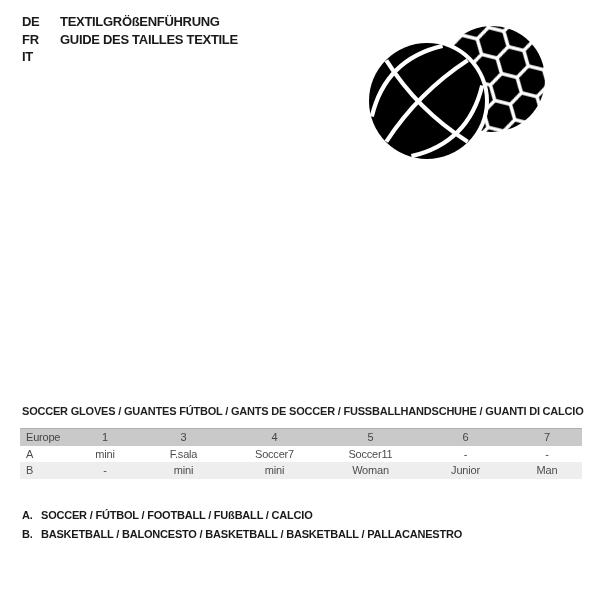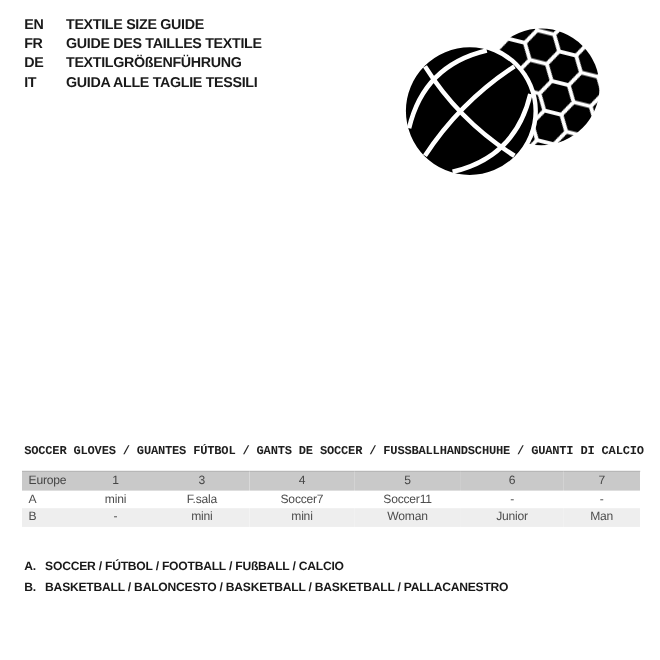--- a/index.html
+++ b/index.html
@@ -22,21 +22,21 @@
   .lang-code{color:#191919;}
   .lang-label{color:#191919;}
 
   
   .balls{position:absolute;left:353px;top:8px;width:200px;height:165px;}
 
   
   .table-title{
     position:absolute;left:22px;top:405px;
     font-size:11px;font-weight:bold;letter-spacing:-0.2px;
-    color:#1f1f1f;white-space:nowrap;font-family:Liberation Mono, monospace;
+    color:#1f1f1f;white-space:nowrap;
   }
 
   
   .size-table{
     position:absolute;left:20px;top:428px;width:562px;
     border-collapse:collapse;table-layout:fixed;
     font-size:11px;color:#4d4d4d;letter-spacing:-0.2px;
   }
   .size-table th,.size-table td{
     padding:0;text-align:center;vertical-align:middle;
@@ -55,34 +55,29 @@
   }
   .footnote{display:grid;grid-template-columns:19px auto;line-height:18.5px;white-space:nowrap;}
 </style>
 </head>
 <body>
 
 <div class="canvas">
 
   <div class="lang-list">
     <div class="lang-row">
-      <span class="lang-code">EN</span>
-      <span class="lang-label">TEXTILE SIZE GUIDE</span>
+      <span class="lang-code">DE</span>
+      <span class="lang-label">TEXTILGRÖßENFÜHRUNG</span>
     </div>
     <div class="lang-row">
       <span class="lang-code">FR</span>
       <span class="lang-label">GUIDE DES TAILLES TEXTILE</span>
     </div>
     <div class="lang-row">
-      <span class="lang-code">DE</span>
-      <span class="lang-label">TEXTILGRÖßENFÜHRUNG</span>
-    </div>
-    <div class="lang-row">
       <span class="lang-code">IT</span>
-      <span class="lang-label">GUIDA ALLE TAGLIE TESSILI</span>
     </div>
   </div>
 
   <svg class="balls" viewBox="0 0 200 165" xmlns="http://www.w3.org/2000/svg">
     <defs>
       <pattern id="hexPat" patternUnits="userSpaceOnUse" width="48" height="27.7" patternTransform="rotate(14)">
         <rect width="48" height="27.7" fill="#000000"></rect>
         <g fill="none" stroke="#ffffff" stroke-width="3.2">
           <path d="M-16,0 L-8,-13.85 L8,-13.85 L16,0 L8,13.85 L-8,13.85 Z"></path>
           <path d="M32,0 L40,-13.85 L56,-13.85 L64,0 L56,13.85 L40,13.85 Z"></path>

